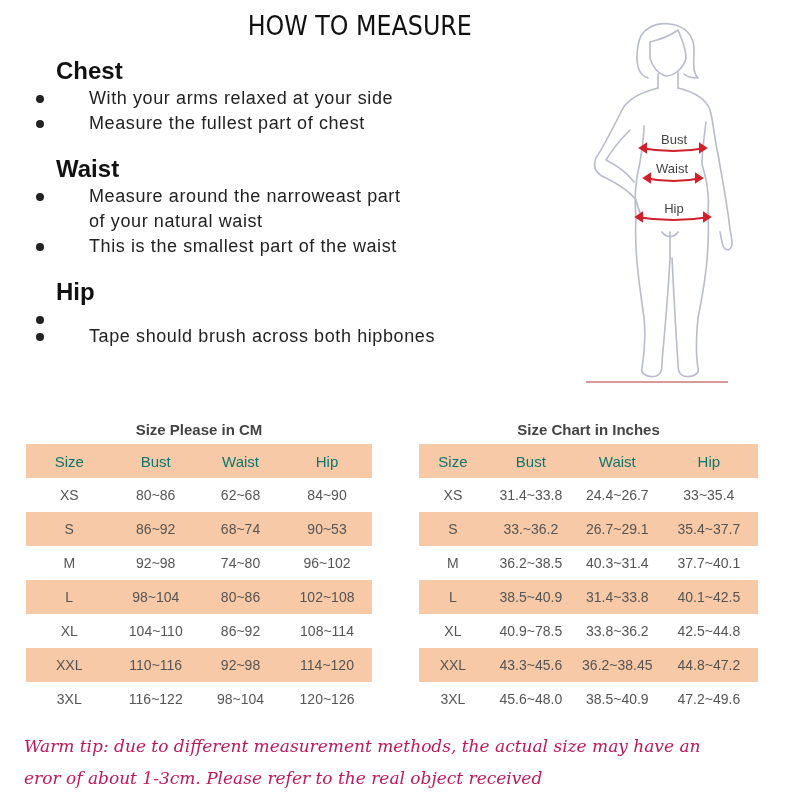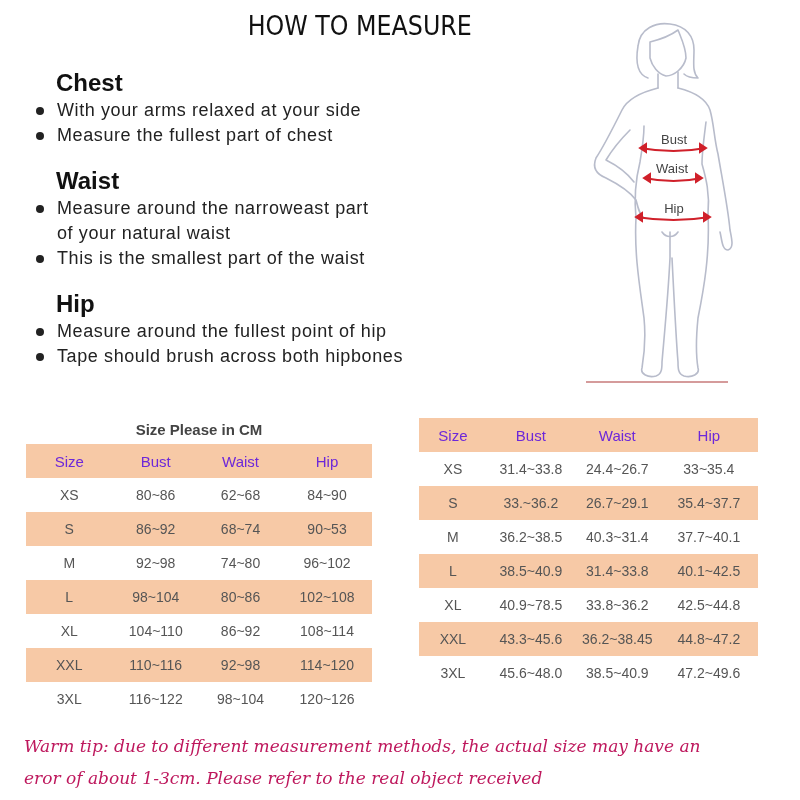--- a/index.html
+++ b/index.html
@@ -9,43 +9,44 @@
   }
   .title {
     position: absolute; left: 0; top: 10px; width: 720px; text-align: center;
     font-family: "DejaVu Sans", sans-serif; font-size: 27px; font-weight: normal; color: #111;
     letter-spacing: 0px; transform: scaleX(0.88); transform-origin: 358px 0;
   }
   .guide { position: absolute; left: 34px; top: 56px; width: 520px; }
   .section { margin-bottom: 18px; }
   .sec-head {
     font-family: "Liberation Sans", sans-serif; font-size: 24px; font-weight: bold; color: #111;
-    margin-left: 22px; line-height: 30px; margin-top: 12px;
+    margin-left: 22px; line-height: 30px;
   }
   .bullet {
     display: flex; align-items: flex-start; font-size: 18px; line-height: 25px; color: #222;
     letter-spacing: 0.6px;
+    gap: 32px;
   }
   .bullet .dot {
     width: 8px; height: 8px; border-radius: 50%; background: #222; margin: 9px 13px 0 2px; flex: none;
   }
   .bullet .txt { white-space: pre-line; }
   .figure { position: absolute; left: 578px; top: 18px; width: 190px; height: 370px; }
   .chart { position: absolute; top: 418px; }
   .chart.cm { left: 26px; width: 346px; }
   .chart.in { left: 419px; width: 339px; }
   .chart-title {
     text-align: center; font-size: 15px; font-weight: bold; color: #444; height: 26px; line-height: 24px;
   }
   table { border-collapse: collapse; width: 100%; table-layout: fixed; }
   td {
     text-align: center; font-size: 14px; color: #555; height: 34px; padding: 0; white-space: nowrap;
   }
   tr.shade td { background: #f7c9a6; }
-  tr.hdr td { color: #6d28d9; font-size: 15px; }
+  tr.hdr td { color: #0f766e; font-size: 15px; }
   tr + tr td { border-top: 0; }
   .tip {
     position: absolute; left: 24px; top: 730px; width: 760px;
     font-family: "DejaVu Serif", serif; font-style: italic; font-size: 17px; line-height: 32px; color: #be185d;
   }
 </style>
 </head>
 <body>
 
 <div class="title">HOW TO MEASURE</div>
@@ -71,21 +72,20 @@
       </div>
     <div class="bullet">
         <span class="dot"></span>
         <span class="txt">This is the smallest part of the waist</span>
       </div>
   </div>
   <div class="section">
     <div class="sec-head">Hip</div>
     <div class="bullet">
         <span class="dot"></span>
-        <span class="txt">Measure around the fullest point of hip</span>
       </div>
     <div class="bullet">
         <span class="dot"></span>
         <span class="txt">Tape should brush across both hipbones</span>
       </div>
   </div>
 </div>
 
 <div class="figure">
   <svg width="190" height="370" viewBox="0 0 190 370">
@@ -184,20 +184,21 @@
       <td>3XL</td>
           <td>116~122</td>
           <td>98~104</td>
           <td>120~126</td>
     </tr>
   </tbody>
     </table>
 </div>
 
 <div class="chart in">
+  <div class="chart-title">Size Chart in Inches</div>
   <table>
     <colgroup>
         <col style="width:20%">
         <col style="width:26%">
         <col style="width:25%">
         <col style="width:29%">
       </colgroup>
     <tbody>
         <tr class="shade hdr">
       <td>Size</td>

